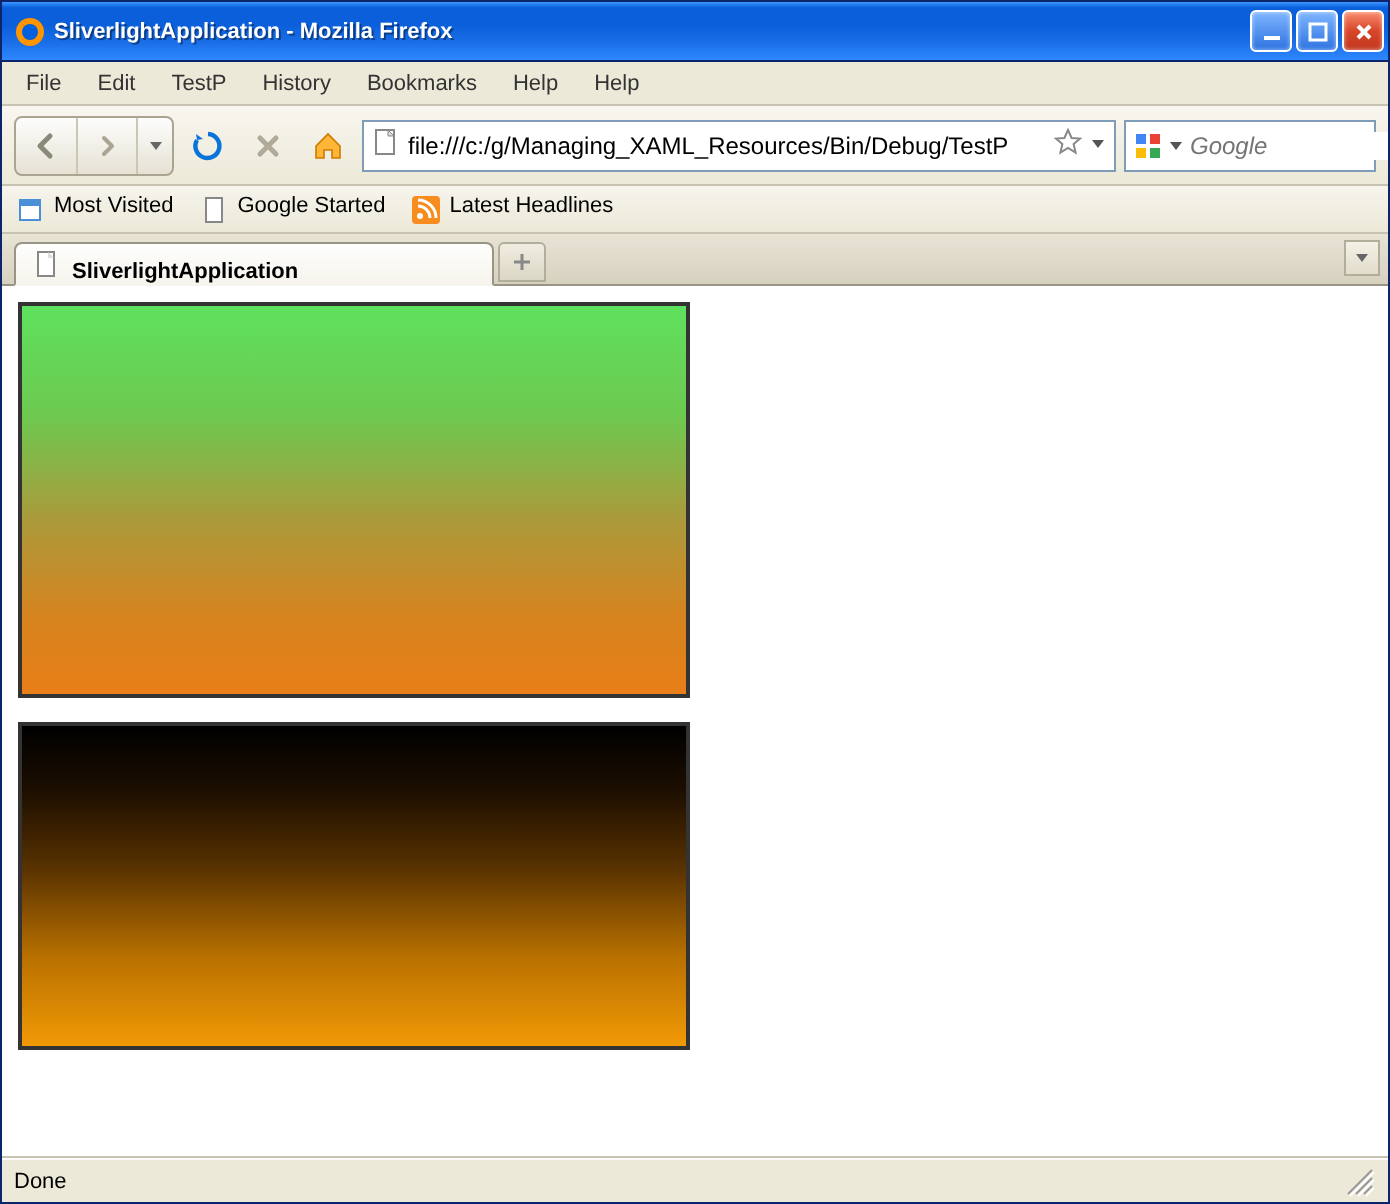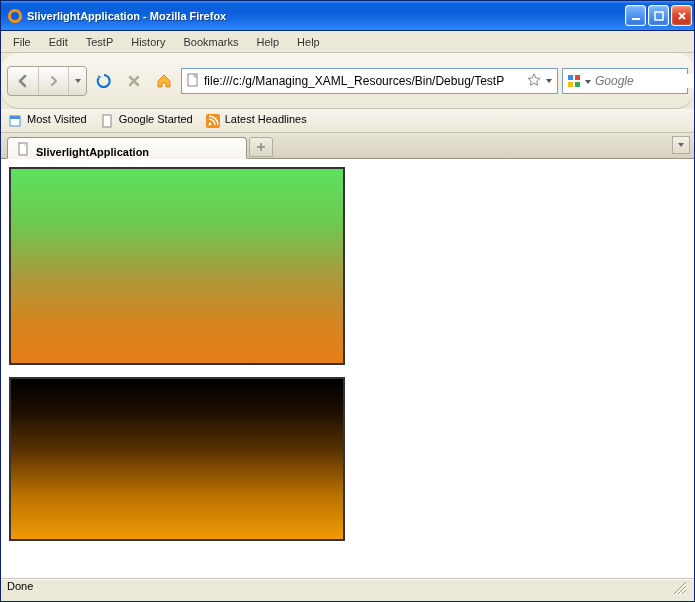--- a/index.html
+++ b/index.html
@@ -54,28 +54,27 @@
   padding: 0 4px;
   gap: 2px;
   border-bottom: 1px solid #c8c2b2;
 }
 .menubar .mitem {
   padding: 2px 8px;
   color: #333;
   cursor: default;
 }
 .toolbar {
-  height: 56px;
+  height: 40px;
   background: linear-gradient(to bottom, #f8f6ef, #ece9d8);
   display: flex;
   align-items: center;
   padding: 0 6px;
   gap: 4px;
   border-bottom: 1px solid #c8c2b2;
-  border-radius: 18px;
 }
 .navbtns {
   display: flex;
   align-items: center;
   background: linear-gradient(to bottom, #fdfdfc, #e5e2d4);
   border: 1px solid #aaa592;
   border-radius: 4px;
   height: 30px;
 }
 .navbtn {
@@ -178,21 +177,21 @@
   margin-bottom: 12px;
 }
 .rect2 {
   height: 164px;
   border: 2px solid #333;
   background: linear-gradient(to bottom, #000000 0%, #1c0e00 20%, #5a3300 45%, #b87000 72%, #f29a06 100%);
 }
 .statusbar {
   height: 22px;
   background: #ece9d8;
-  display: flex; 
+  display: flex; align-items: center;
   padding: 0 6px;
   border-top: 1px solid #fdfcf8;
 }
 .resize-grip {
   margin-left: auto;
   width: 16px; height: 16px;
 }
 </style>
 </head>
 <body>

